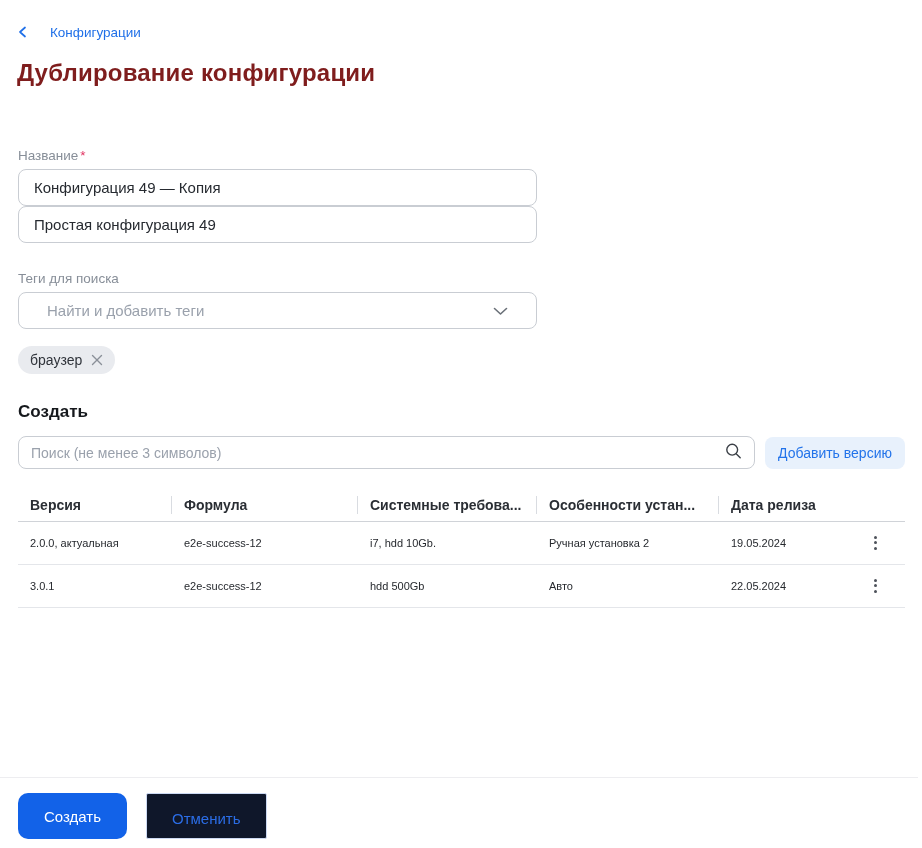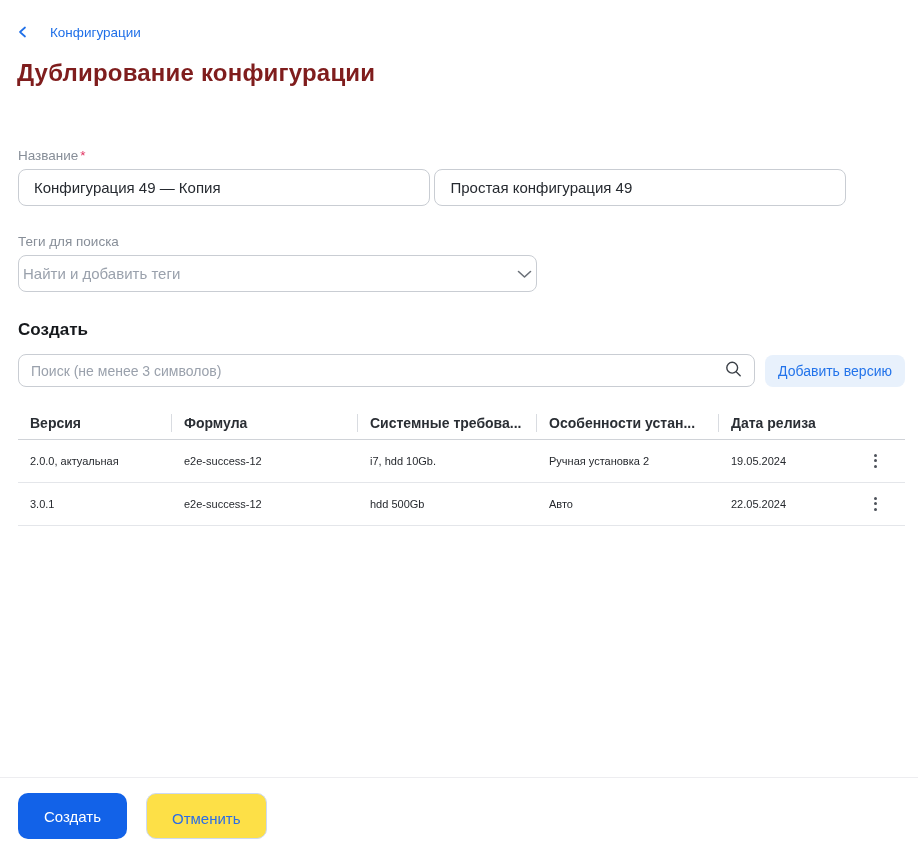--- a/index.html
+++ b/index.html
@@ -29,30 +29,30 @@
   }
 
   
   .form-label {
     font-size: 13.5px; color: #878e98; margin-bottom: 6px;
   }
   .form-label .req { color: #e0315f; margin-left: 2px; }
   .mt-first { margin-top: 61px; }
   .mt-field { margin-top: 28px; }
   .text-input {
-    width: 412px; height: 37px;
+    width: 519px; height: 37px;
     border: 1px solid #c9cdd3; border-radius: 8px;
     padding: 0 15px; font-size: 15px; color: #262a30;
     font-family: "Liberation Sans", sans-serif;
     outline: none; background: #fff;
   }
   .select-box {
     width: 519px; height: 37px;
     border: 1px solid #c9cdd3; border-radius: 8px;
-    padding: 0 4px; background: #fff;
+    padding: 0 28px; background: #fff;
     display: flex; align-items: center; justify-content: space-between;
     cursor: pointer;
   }
   .select-placeholder { font-size: 15px; color: #9aa1ac; }
 
   
   .chips-row { margin-top: 17px; }
   .chip {
     display: inline-flex; align-items: center; gap: 9px;
     height: 28px; padding: 0 12px;
@@ -127,22 +127,22 @@
     padding: 15px 0 0 18px; gap: 19px;
   }
   .btn-primary {
     height: 46px; padding: 0 26px;
     background: #1262e8; color: #ffffff;
     border: none; border-radius: 10px;
     font-size: 15px; font-family: "Liberation Sans", sans-serif; cursor: pointer;
   }
   .btn-secondary {
     height: 46px; padding: 16px 25px;
-    background: #fde047; color: #2b6de6;
-    border: 1px solid #ccd9f3; border-radius: 10px;
+    background: #0f172a; color: #2b6de6;
+    border: 1px solid #ccd9f3; border-radius: 2px;
     font-size: 15px; font-family: "Liberation Sans", sans-serif; cursor: pointer;
   }
 </style>
 </head>
 <body>
 
 <div class="content">
 
   <a class="back-link">
     <span>
@@ -167,20 +167,31 @@
   </div>
   <div class="select-box">
     <span class="select-placeholder">Найти и добавить теги</span>
     <span>
       <svg width="15" height="9" viewBox="0 0 15 9">
           <polyline points="1.5,1.5 7.5,7 13.5,1.5" fill="none" stroke="#6a7078" stroke-width="1.6" stroke-linecap="round" stroke-linejoin="round"></polyline>
         </svg>
     </span>
   </div>
 
+  <div class="chips-row">
+    <span class="chip">
+      <span>браузер</span>
+      <span class="chip-close">
+        <svg width="12" height="12" viewBox="0 0 12 12">
+            <line x1="1.5" y1="1.5" x2="10.5" y2="10.5" stroke="#8a9099" stroke-width="1.4" stroke-linecap="round"></line>
+            <line x1="10.5" y1="1.5" x2="1.5" y2="10.5" stroke="#8a9099" stroke-width="1.4" stroke-linecap="round"></line>
+          </svg>
+      </span>
+    </span>
+  </div>
 
   <div class="versions-heading">Создать</div>
 
   <div class="search-row">
     <div class="search-wrap">
       <input class="search-input" type="text" placeholder="Поиск (не менее 3 символов)" style="">
       <span class="search-icon">
         <svg width="17" height="17" viewBox="0 0 17 17">
             <circle cx="7.2" cy="7.2" r="5.4" fill="none" stroke="#3b4047" stroke-width="1.4"></circle>
             <line x1="11.4" y1="11.4" x2="15.2" y2="15.2" stroke="#3b4047" stroke-width="1.4" stroke-linecap="round"></line>

